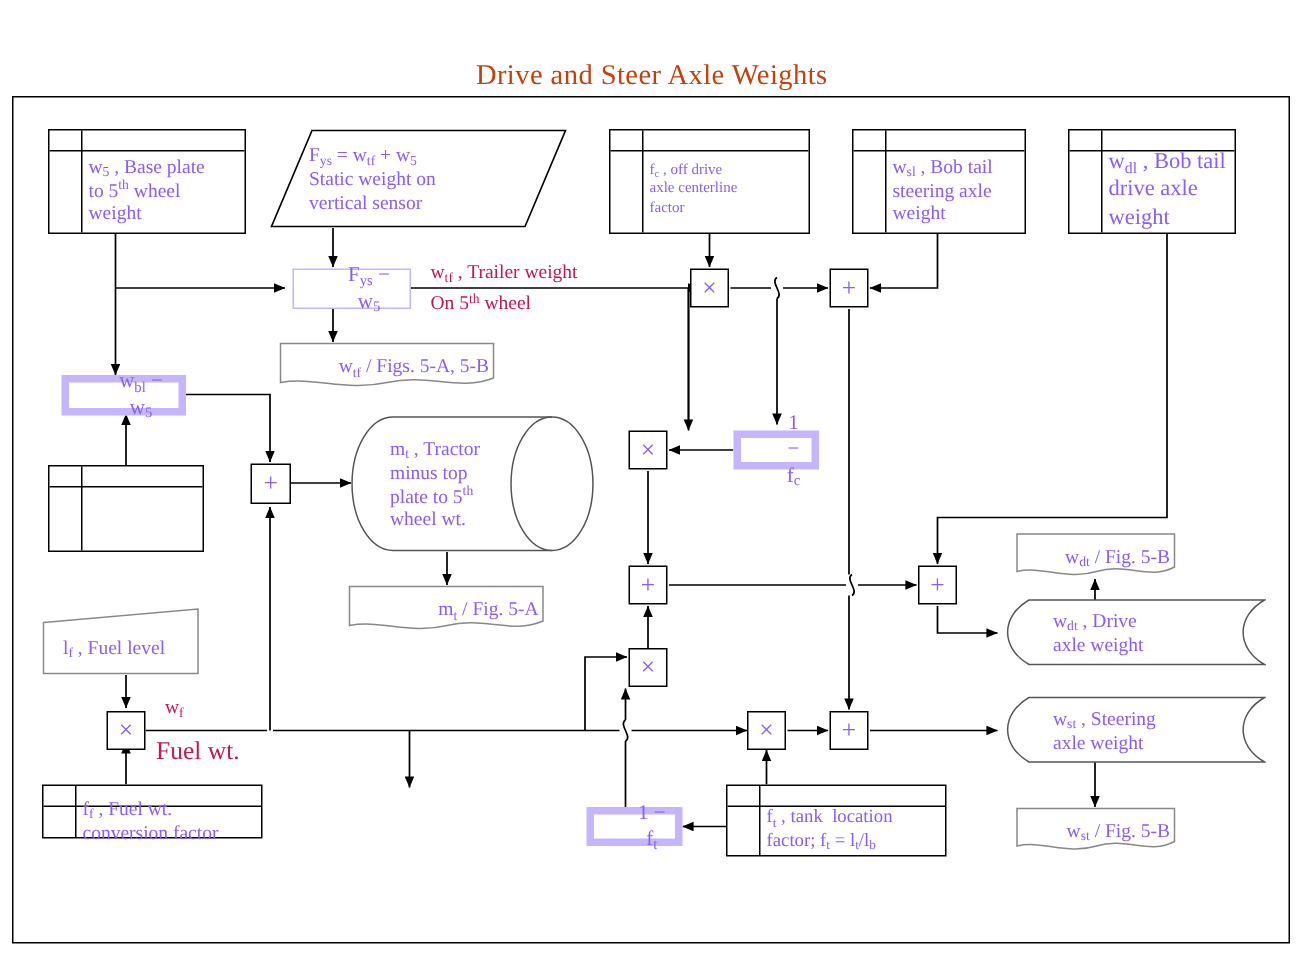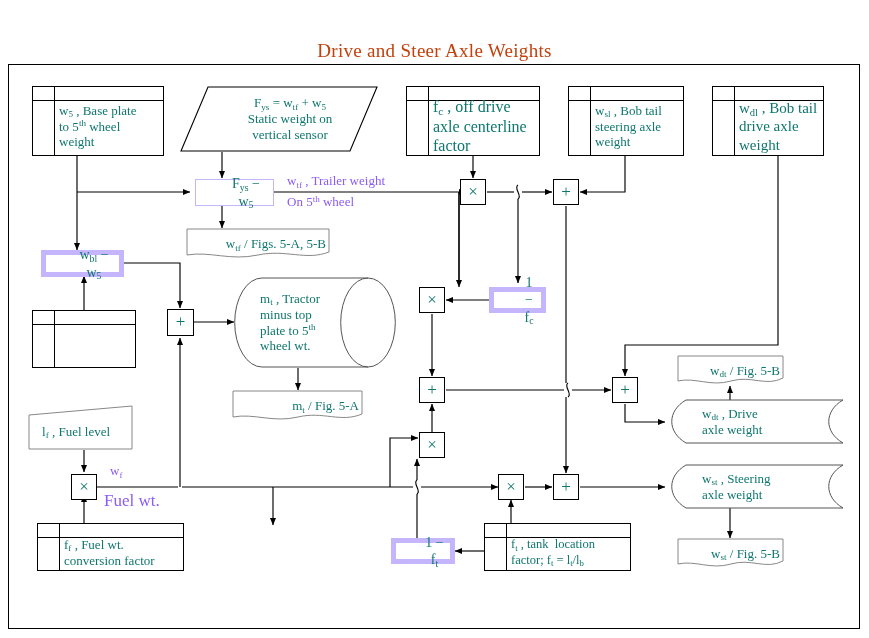--- a/index.html
+++ b/index.html
@@ -1,52 +1,52 @@
 <!DOCTYPE html>
 <html><head>
 <meta charset="utf-8">
 <style>
   html,body{margin:0;padding:0;background:#fff;}
   body{font-family:"Liberation Serif",serif;}
   #page{position:relative;width:869px;height:638px;background:#fff;overflow:hidden;}
   #frame{position:absolute;left:8px;top:64px;width:852px;height:565px;border:1px solid #000;box-sizing:border-box;}
   #title{position:absolute;left:0;top:40px;width:869px;text-align:center;font-size:19px;color:#c2410c;letter-spacing:.3px;}
   svg#wires{position:absolute;left:0;top:0;width:869px;height:638px;pointer-events:none;}
-  .node{position:absolute;box-sizing:border-box;display:flex;align-items:center;justify-content:center;text-align:center;color:#0f766e;}
+  .node{position:absolute;box-sizing:border-box;display:flex;align-items:center;justify-content:center;text-align:center;color:#8b5cf6;}
   .node .txt{position:relative;z-index:2;line-height:1.22;padding:0 4px;}
   
   .databox{border:1px solid #000;background:#fff;}
   .databox .hdr{position:absolute;left:0;top:0;right:0;height:13px;border-bottom:1px solid #000;}
   .databox .lcol{position:absolute;left:0;top:0;bottom:0;width:21px;border-right:1px solid #000;}
   .databox .txt{width:100%;padding-left:26px;padding-top:11px;box-sizing:border-box;text-align:left;}
   
   .proc{border:5px solid #c4b5fd;background:#fff;padding-left:23px;}
   .proc.thick{border-width:1.6px;}
   
   .op{border:1.6px solid #000;background:#fff;font-size:17px;line-height:1;}
   
   .para{background:transparent;}
   .para .sh{position:absolute;inset:0;}
-  .para .txt{text-align:center;padding-left:26px;width:100%;box-sizing:border-box;}
+  .para .txt{text-align:left;padding-left:26px;width:100%;box-sizing:border-box;}
   
   .doc{background:transparent;justify-content:flex-end;}
   .doc .sh{position:absolute;inset:0;}
   
   .cyl{background:transparent;}
   .cyl .sh{position:absolute;inset:0;}
   .cyl .txt{text-align:left;padding-left:26px;width:100%;box-sizing:border-box;}
   
   .tape{background:transparent;}
   .tape .sh{position:absolute;inset:0;}
   .tape .txt{text-align:left;padding-left:40px;width:100%;box-sizing:border-box;}
   
   .minput{background:transparent;}
   .minput .sh{position:absolute;inset:0;}
   .minput .txt{text-align:left;padding-left:14px;width:100%;box-sizing:border-box;padding-top:8px;}
-  .flabel{position:absolute;color:#8b5cf6;line-height:1.25;}
+  .flabel{position:absolute;color:#be185d;line-height:1.25;}
   sub{font-size:.70em;vertical-align:baseline;position:relative;top:.28em;}
   sup{font-size:.70em;vertical-align:baseline;position:relative;top:-.45em;}
 </style>
 </head>
 <body>
 
 <div id="page">
 
   <div id="title">Drive and Steer Axle Weights</div>
   <div id="frame"></div>
@@ -151,21 +151,21 @@
 
   <div class="node para" style="left:180px;top:86px;width:198px;height:66px;font-size:13px;">
     <svg class="sh" viewBox="0 0 198 66" preserveAspectRatio="none">
       <polygon points="28,1 197,1 170,65 1,65" fill="#fff" stroke="#000" stroke-width="1.1"></polygon>
     </svg>
     <div class="txt">
       F<sub>ys</sub> = w<sub>tf</sub> + w<sub>5</sub><br>Static weight on<br>vertical sensor
     </div>
   </div>
 
-  <div class="node databox" style="left:406px;top:86px;width:134px;height:70px;font-size:16px;">
+  <div class="node databox" style="left:406px;top:86px;width:134px;height:70px;font-size:10px;">
     <div class="hdr"></div>
     <div class="lcol"></div>
     <div class="txt">
       f<sub>c</sub> , off drive<br>axle centerline<br>factor
     </div>
   </div>
 
   <div class="node databox" style="left:568px;top:86px;width:116px;height:70px;font-size:13px;">
     <div class="hdr"></div>
     <div class="lcol"></div>
@@ -277,21 +277,21 @@
     <div class="txt">×</div>
   </div>
 
   <div class="flabel" style="left:110px;top:463px;font-size:13px;">
     w<sub>f</sub>
   </div>
   <div class="flabel" style="left:104px;top:490px;font-size:17px;">
     Fuel wt.
   </div>
 
-  <div class="node databox" style="left:37px;top:523px;width:147px;height:48px;font-size:13px;">
+  <div class="node databox" style="left:28px;top:523px;width:147px;height:36px;font-size:13px;">
     <div class="hdr"></div>
     <div class="lcol"></div>
     <div class="txt">
       f<sub>f</sub> , Fuel wt.<br>conversion factor
     </div>
   </div>
 
 
   <div class="node proc" style="left:391px;top:538px;width:64px;height:26px;font-size:14px;">
     <div class="txt">1 − f<sub>t</sub></div>

